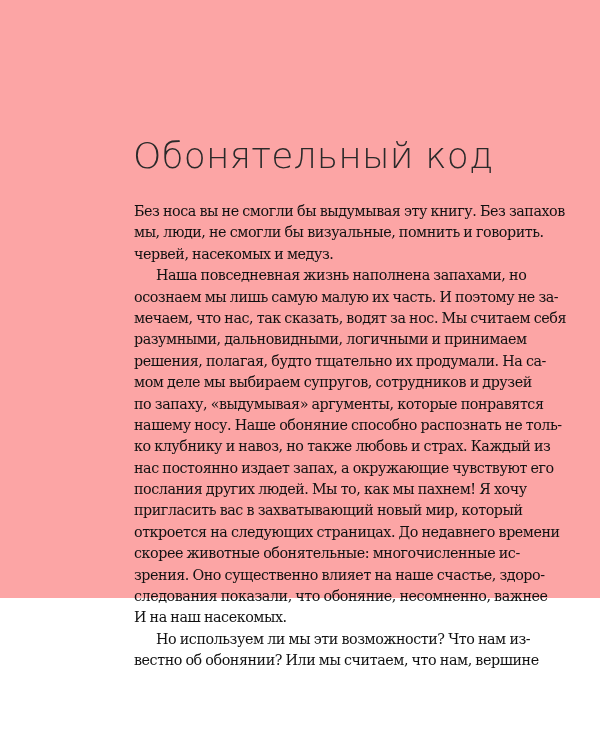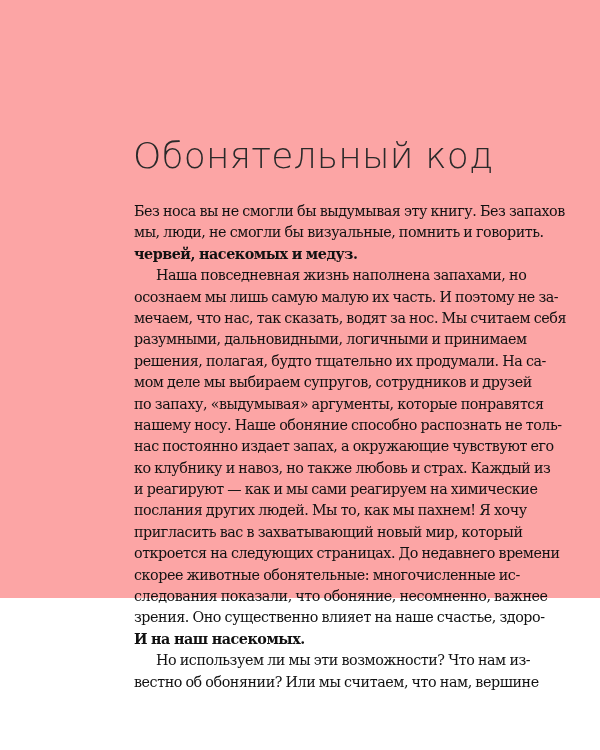--- a/index.html
+++ b/index.html
@@ -49,21 +49,20 @@
       display: block;
       white-space: nowrap;
       text-align: justify;
       text-align-last: justify;
       height: 21.4px;
       letter-spacing: -0.45px;
       word-spacing: -0.5px;
     }
     .line.last {
       text-align-last: left;
-      font-weight: bold;
     }
     .line.indent {
       padding-left: 22px;
     }
   </style>
 </head>
 <body>
 
 <div class="page">
   <h1 class="chapter-title">Обонятельный код</h1>
@@ -78,29 +77,28 @@
 
     <div>
       <span class="line indent">Наша повседневная жизнь наполнена запахами, но</span>
       <span class="line">осознаем мы лишь самую малую их часть. И поэтому не за-</span>
       <span class="line">мечаем, что нас, так сказать, водят за нос. Мы считаем себя</span>
       <span class="line">разумными, дальновидными, логичными и принимаем</span>
       <span class="line">решения, полагая, будто тщательно их продумали. На са-</span>
       <span class="line">мом деле мы выбираем супругов, сотрудников и друзей</span>
       <span class="line">по запаху, «выдумывая» аргументы, которые понравятся</span>
       <span class="line">нашему носу. Наше обоняние способно распознать не толь-</span>
+      <span class="line">ко клубнику и навоз, но также любовь и страх. Каждый из</span>
       <span class="line">нас постоянно издает запах, а окружающие чувствуют его</span>
-      <span class="line">ко клубнику и навоз, но также любовь и страх. Каждый из</span>
-      <span class="line">и реагируют — как и мы сами реагируем на химические</span>
       <span class="line">послания других людей. Мы то, как мы пахнем! Я хочу</span>
       <span class="line">пригласить вас в захватывающий новый мир, который</span>
       <span class="line">откроется на следующих страницах. До недавнего времени</span>
       <span class="line">скорее животные обонятельные: многочисленные ис-</span>
+      <span class="line">зрения. Оно существенно влияет на наше счастье, здоро-</span>
       <span class="line">следования показали, что обоняние, несомненно, важнее</span>
-      <span class="line">зрения. Оно существенно влияет на наше счастье, здоро-</span>
       <span class="line last">И на наш насекомых.</span>
     </div>
 
     <div>
       <span class="line indent">Но используем ли мы эти возможности? Что нам из-</span>
       <span class="line">вестно об обонянии? Или мы считаем, что нам, вершине</span>
 
     </div>
   </div>
 </div>

